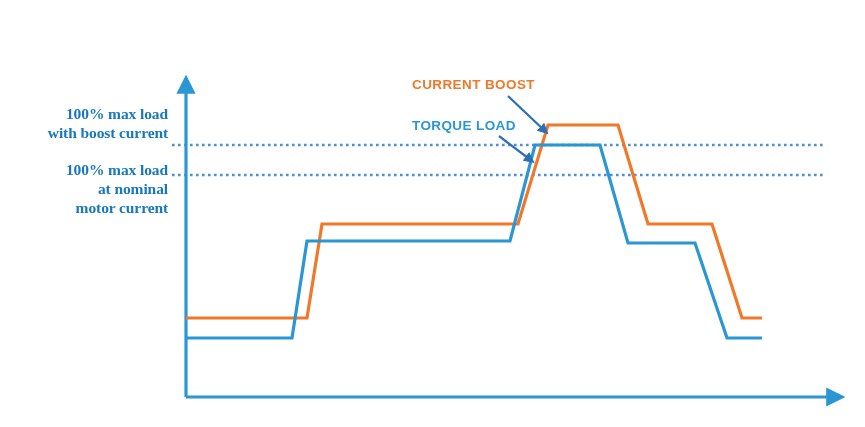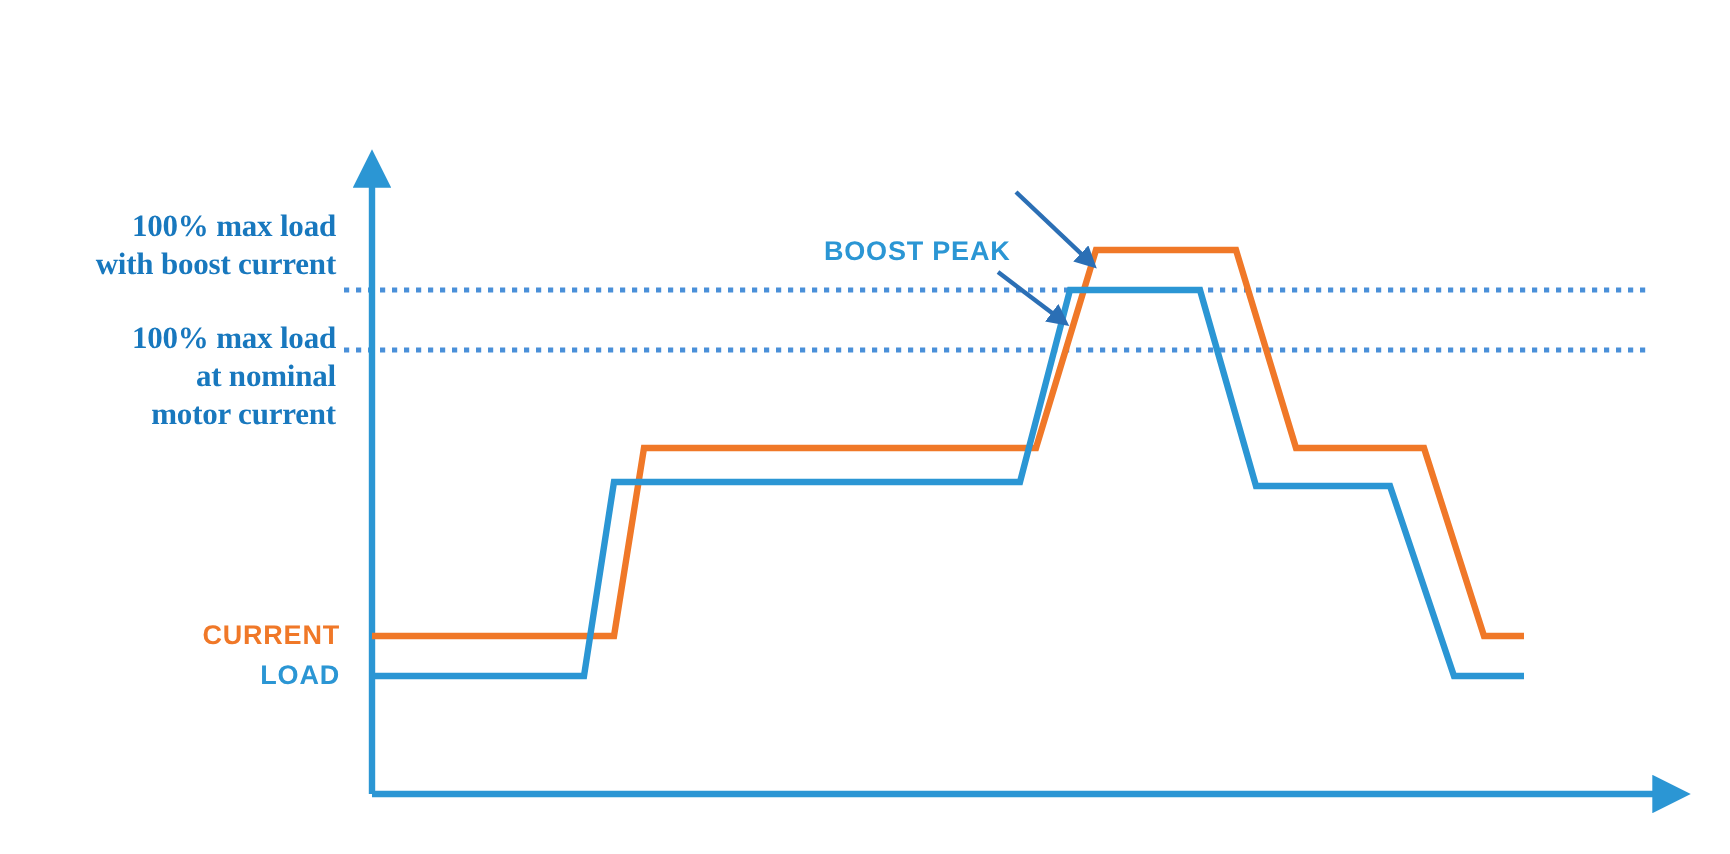--- a/index.html
+++ b/index.html
@@ -122,20 +122,19 @@
     <line x1="499" y1="136" x2="532" y2="161" stroke="#2B6FB5" stroke-width="2.2" marker-end="url(#annot-arrow)"></line>
   </svg>
 
   <div class="axis-label-block" id="label-boost-load">100% max load
 with boost current</div>
 
   <div class="axis-label-block" id="label-nominal-load">100% max load
 at nominal
 motor current</div>
 
+  <div class="annot" id="annot-current-boost">CURRENT BOOST</div>
 
-  <div class="annot" id="annot-torque-peak">BOOST PEAK</div>
+  <div class="annot" id="annot-torque-peak">TORQUE LOAD</div>
 
-  <div class="series-label" id="series-label-current">CURRENT</div>
 
-  <div class="series-label" id="series-label-load">LOAD</div>
 
 </div>
 
 </body></html>

